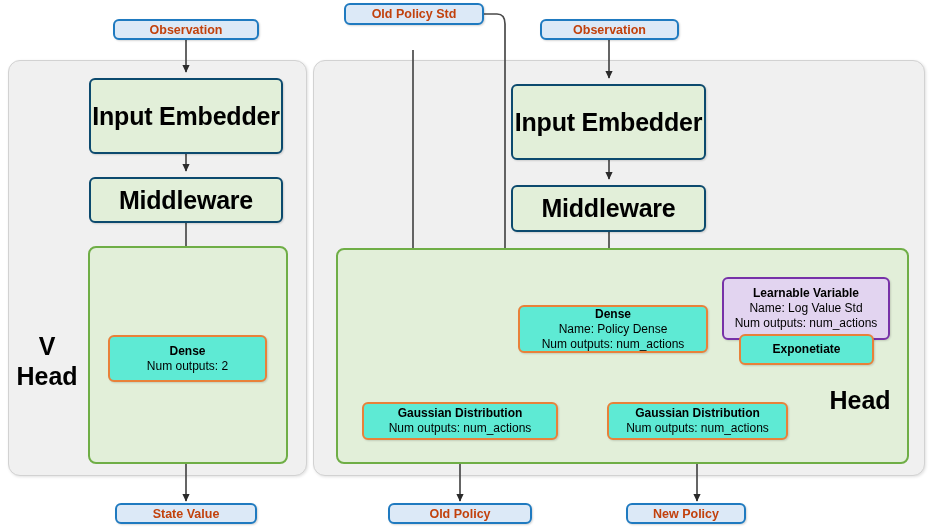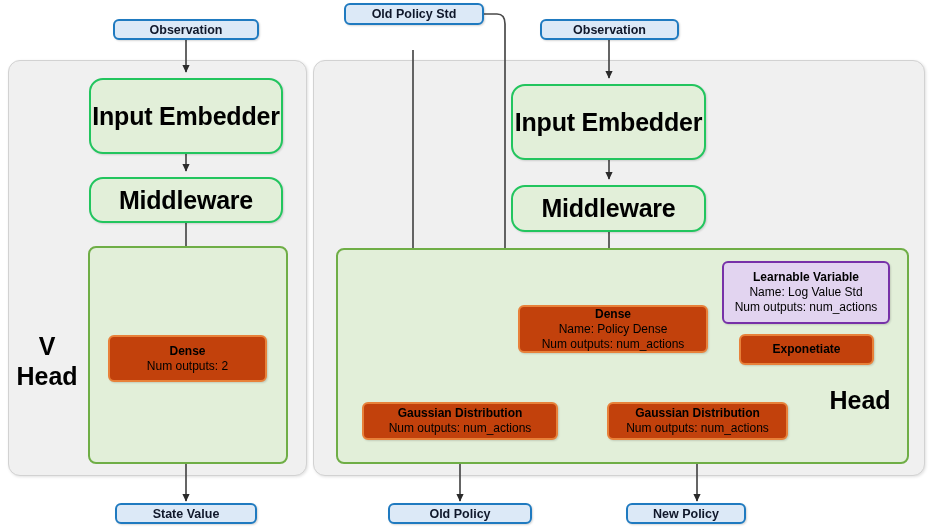--- a/index.html
+++ b/index.html
@@ -43,52 +43,53 @@
     box-sizing: border-box;
     display: flex;
     flex-direction: column;
     align-items: center;
     justify-content: center;
     text-align: center;
     z-index: 3;
   }
   .green-node {
     background: #e2efd9;
-    border: 2px solid #22c55e;
-    border-radius: 14px;
+    border: 2px solid #0c4a6e;
+    border-radius: 6px;
     box-shadow: 1px 1px 2px rgba(0,0,0,0.14);
   }
   .green-node .title {
     font-size: 25px;
     font-weight: bold;
     color: #000;
     letter-spacing: -0.2px;
   }
   .orange-node {
-    background: #c2410c;
+    background: #5eead4;
     border: 2px solid #e8813a;
     border-radius: 6px;
     box-shadow: 1px 1px 2px rgba(0,0,0,0.14);
   }
   .purple-node {
     background: #e2d4f0;
     border: 2px solid #7731a8;
     border-radius: 6px;
     box-shadow: 1px 1px 2px rgba(0,0,0,0.14);
+    margin-top: 16px;
   }
   .blue-node {
     background: #dce9f7;
     border: 2px solid #1f7ac0;
     border-radius: 6px;
     box-shadow: 1px 1px 2px rgba(0,0,0,0.16);
   }
   .blue-node .title {
     font-size: 12.5px;
     font-weight: bold;
-    color: #0f172a;
+    color: #c2410c;
   }
   .sm-title {
     font-size: 12px;
     font-weight: bold;
     color: #000;
     line-height: 15px;
   }
   .sm-line {
     font-size: 12px;
     font-weight: normal;

